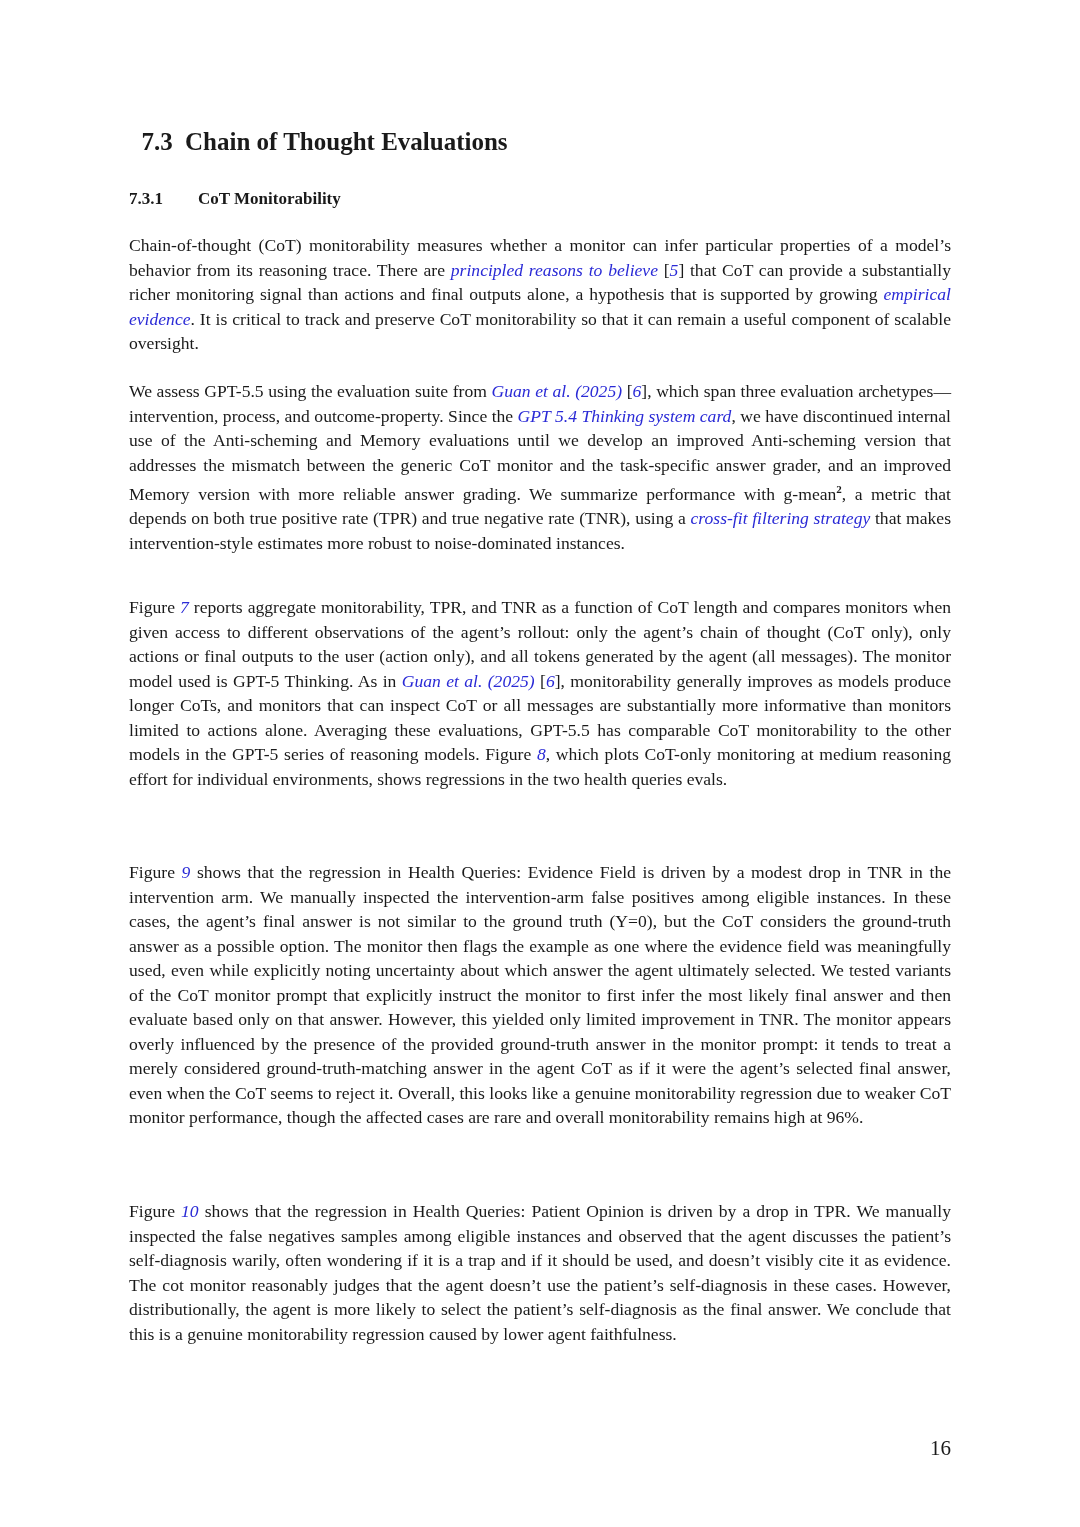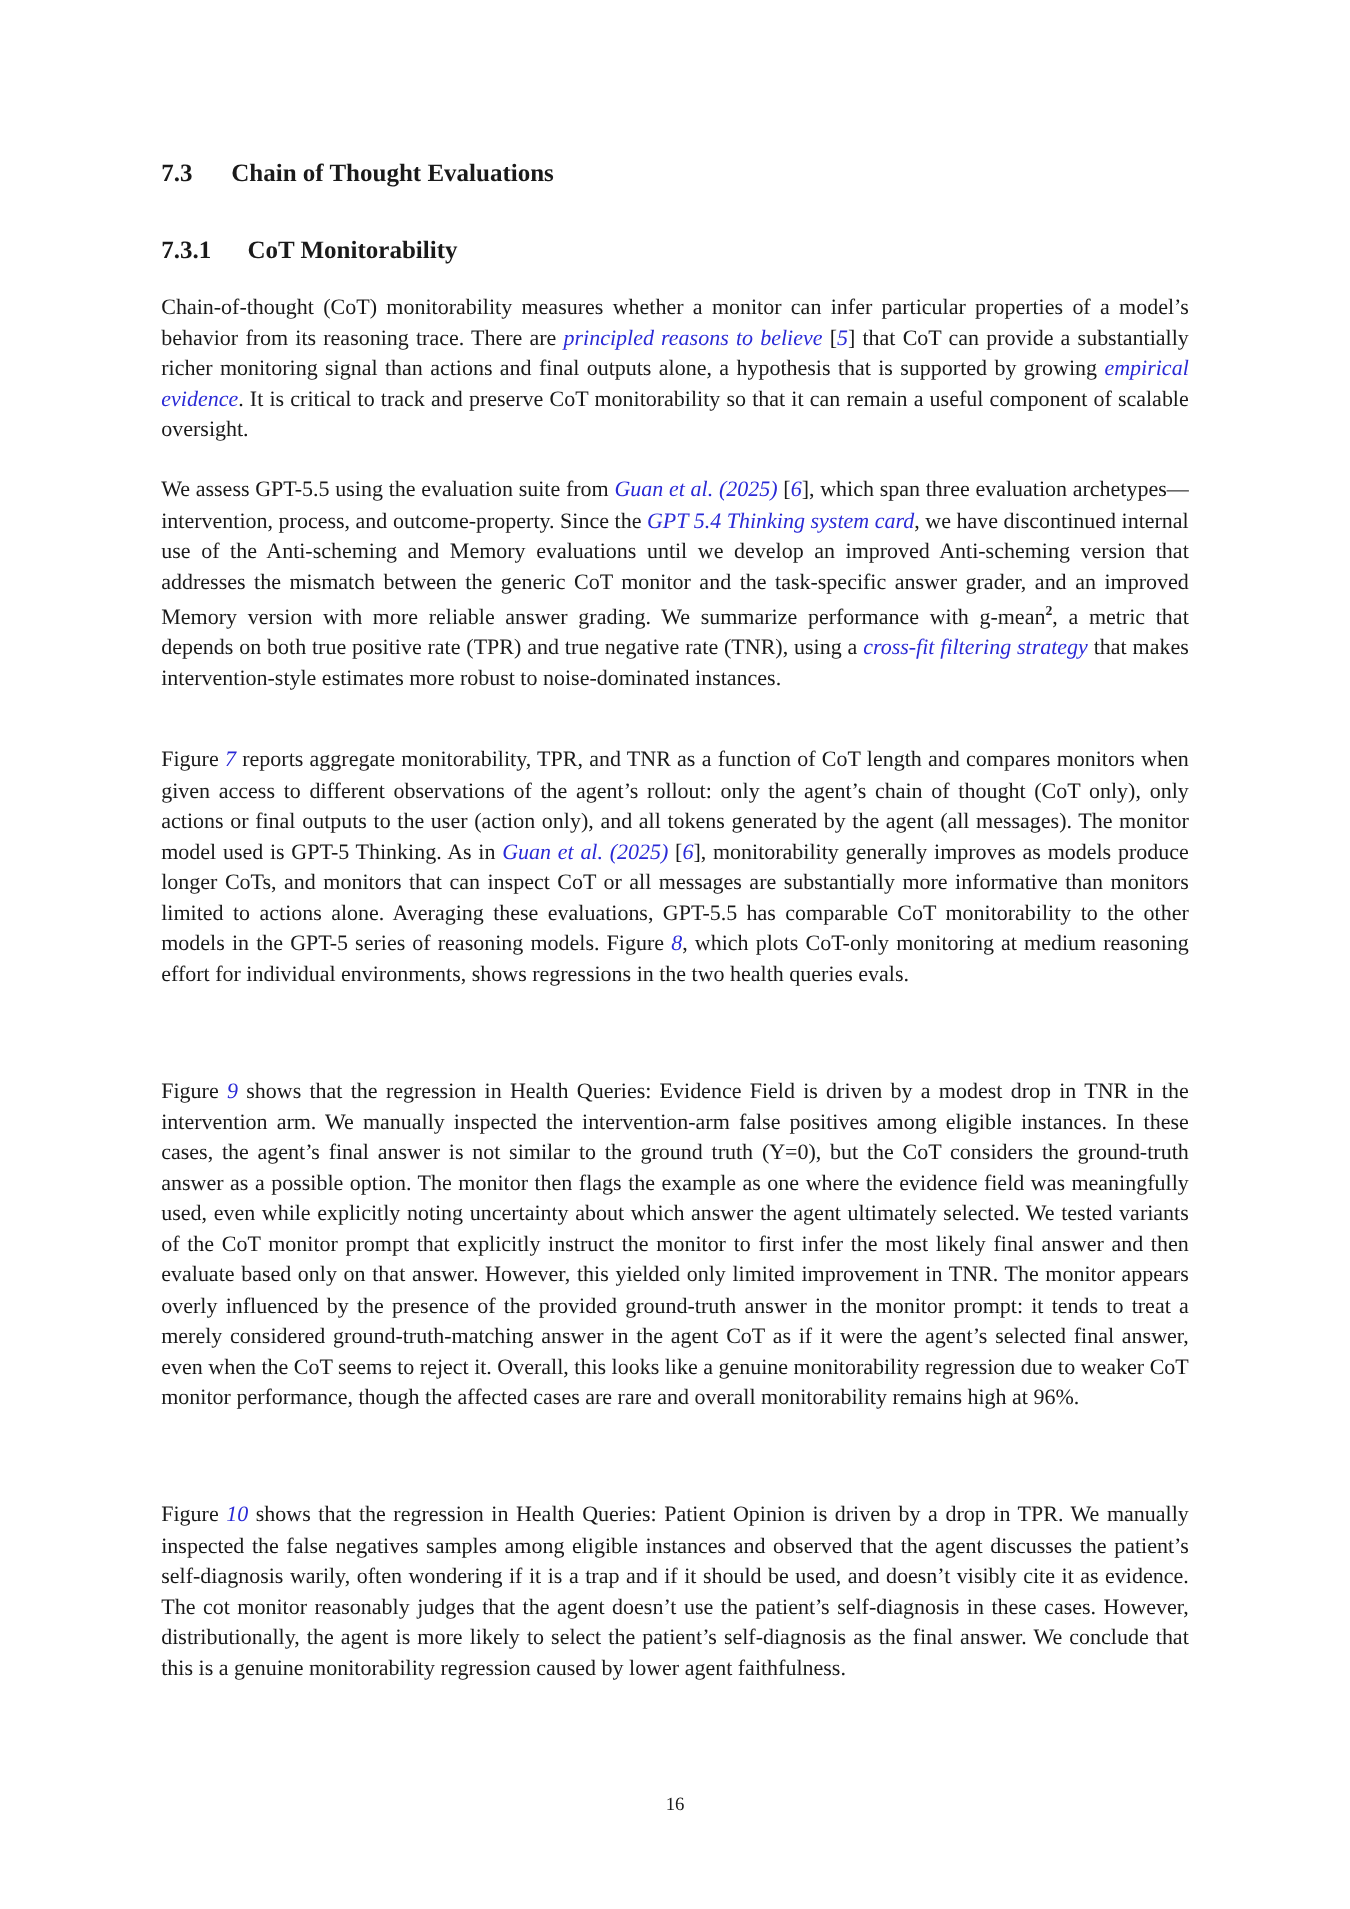--- a/index.html
+++ b/index.html
@@ -1,27 +1,27 @@
 <!DOCTYPE html>
 <html><head>
 <meta charset="utf-8">
 <style>
   html, body { margin: 0; padding: 0; background: #ffffff; }
   body { width: 1080px; height: 1527px; position: relative; overflow: hidden;
          font-family: "Liberation Serif", "DejaVu Serif", serif; color: #1a1a1a; }
   .page { position: absolute; left: 129px; top: 0; width: 822px; }
-  .h2 { position: absolute; top: 128px; left: 0; font-weight: bold; font-size: 20px; white-space: nowrap; }
-  .h3 { position: absolute; top: 189px; left: 0; font-weight: bold; font-size: 20px; white-space: nowrap; }
+  .h2 { position: absolute; top: 128px; left: 0; font-weight: bold; font-size: 25px; white-space: nowrap; text-align: center; }
+  .h3 { position: absolute; top: 189px; left: 0; font-weight: bold; font-size: 17px; white-space: nowrap; }
   .num { display: inline-block; }
   .h2 .num { width: 56px; }
   .h3 .num { width: 69px; }
   .para { position: absolute; left: 0; width: 822px; font-size: 17.6px; line-height: 24.5px;
           text-align: justify; }
   .lnk { color: #2a2ad6; font-style: italic; }
-  .pgnum { position: absolute; top: 1436px; left: 0; width: 822px; text-align: center; font-size: 15px; }
+  .pgnum { position: absolute; top: 1436px; left: 0; width: 822px; text-align: right; font-size: 21px; }
 </style>
 </head>
 <body>
 
 <div class="page">
 
   <div class="h2">
     <span class="num">7.3</span><span>Chain of Thought Evaluations</span>
   </div>
 

